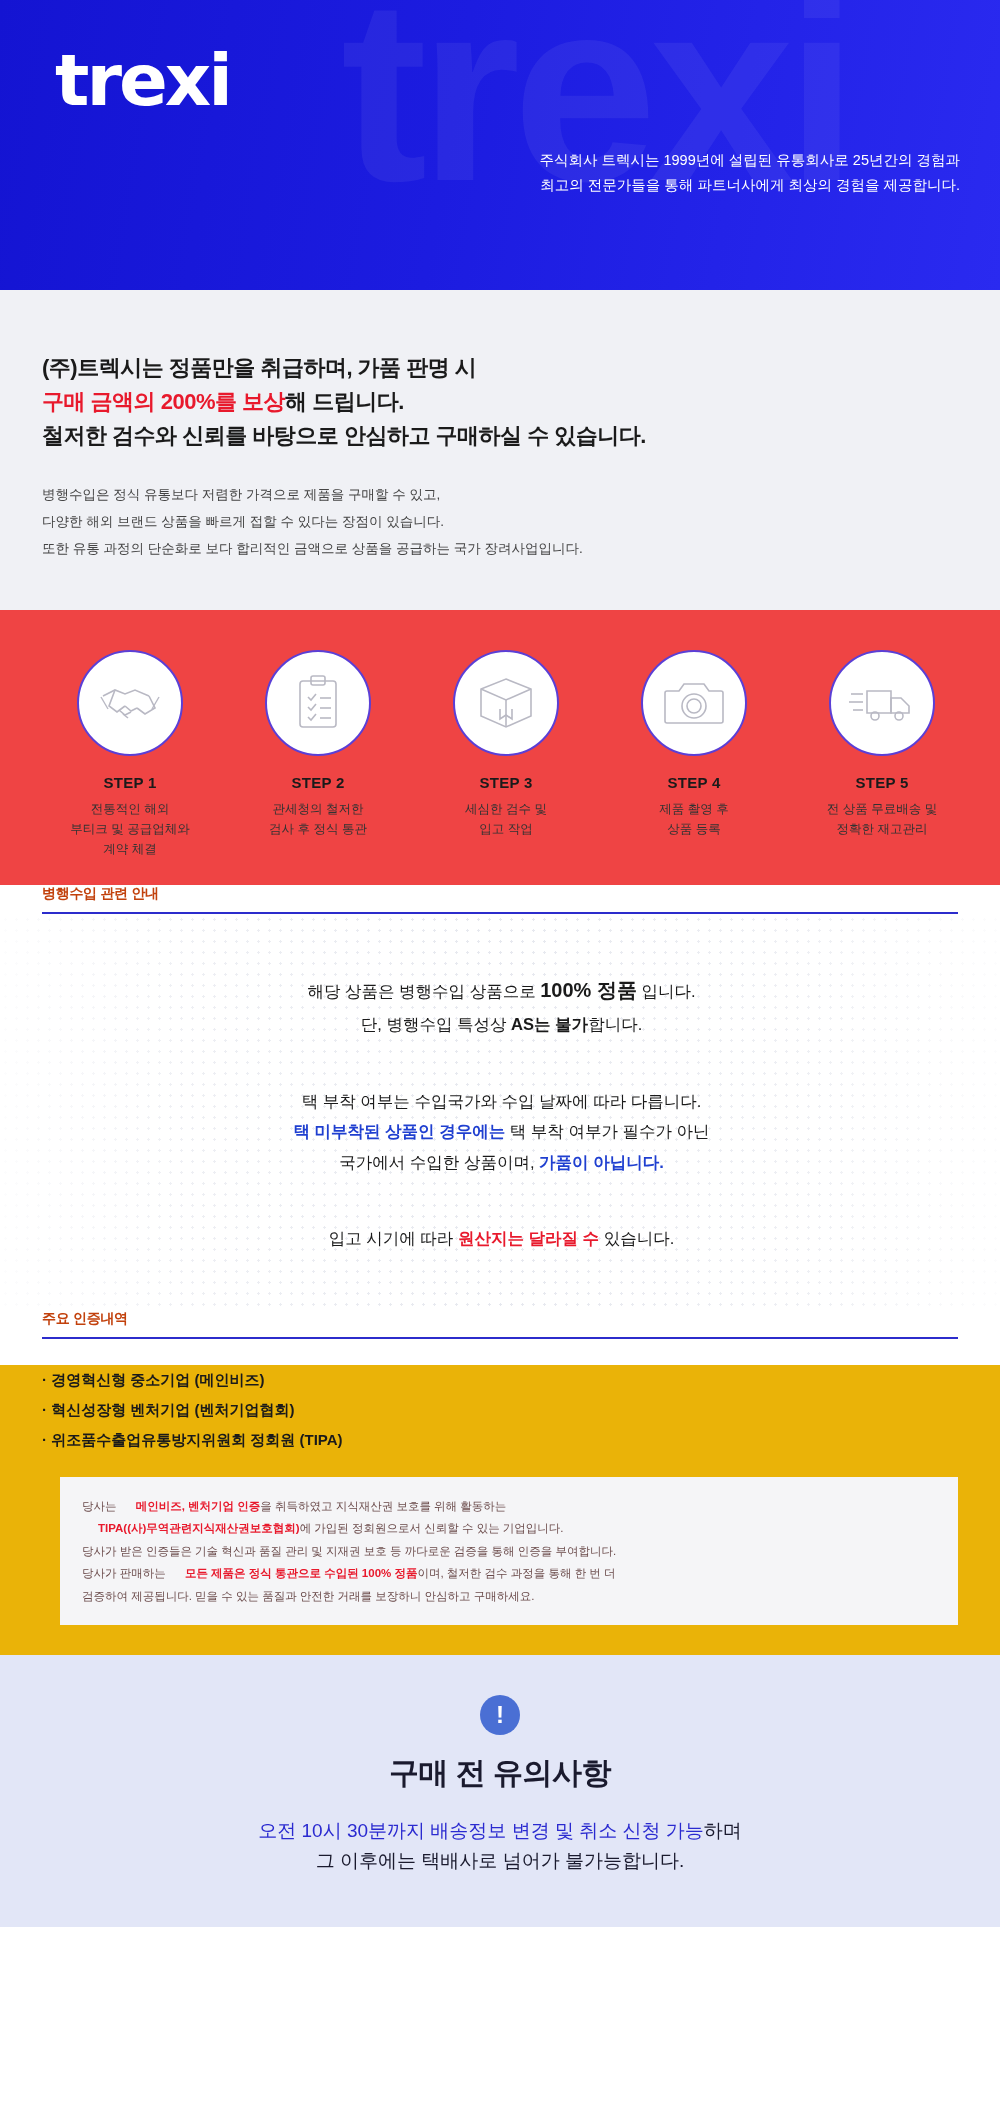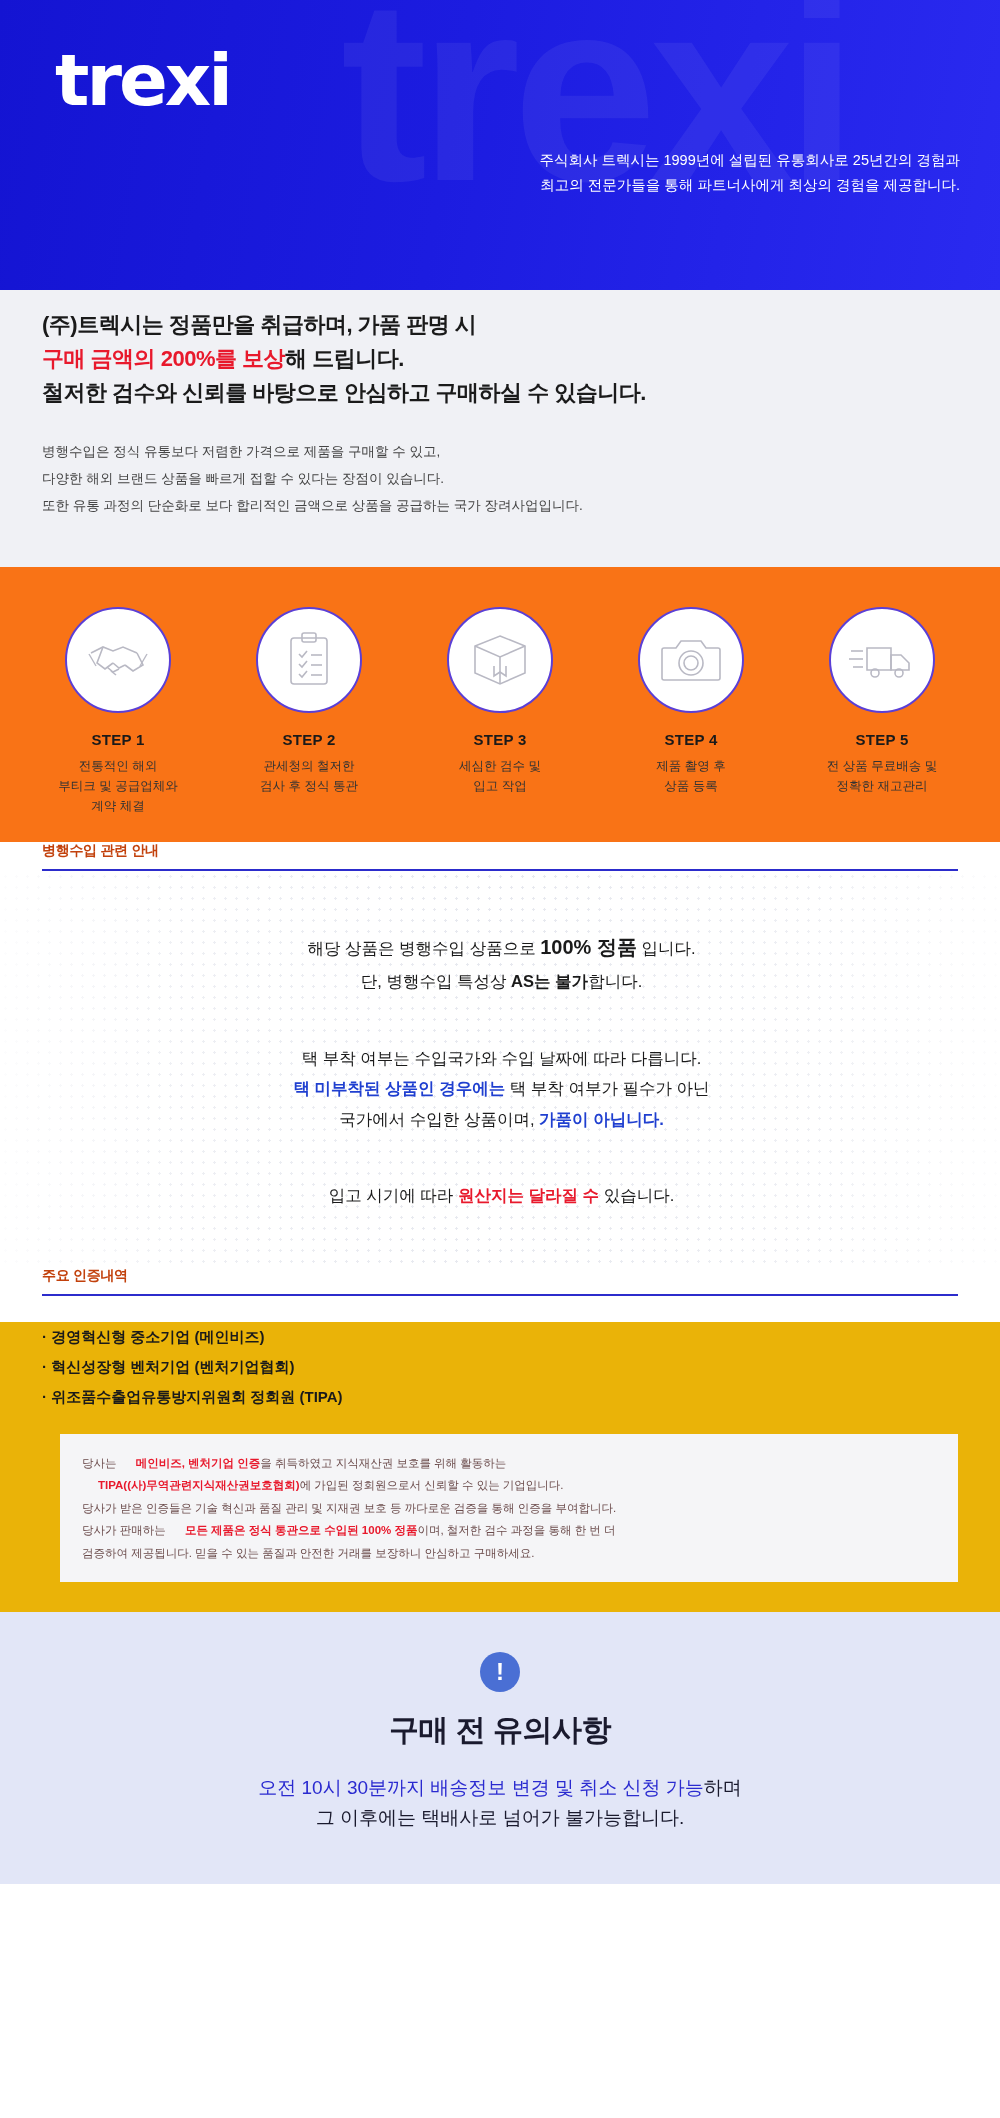--- a/index.html
+++ b/index.html
@@ -44,41 +44,41 @@
     text-align: right;
     color: #ffffff;
     font-size: 14.5px;
     line-height: 1.75;
     font-weight: 500;
   }
 
   
   .intro {
     background: #f0f1f5;
-    padding: 18px 42px 48px 42px;
+    padding: 61px 42px 48px 42px;
   }
   .intro h2 {
     font-size: 22px;
     line-height: 1.55;
     font-weight: 700;
     color: #1a1a1a;
     letter-spacing: -0.5px;
   }
   .intro h2 .red { color: #e8192c; }
   .intro-body {
     margin-top: 28px;
     font-size: 13.5px;
     line-height: 2.0;
     color: #444;
   }
 
   
   .steps-wrap {
-    background: #f97316;
-    padding: 40px 30px 26px 30px;
+    background: #ef4444;
+    padding: 40px 30px 26px 42px;
   }
   .steps {
     display: flex;
     justify-content: space-between;
     align-items: flex-start;
   }
   .step { width: 176px; text-align: center; }
   .step-circle {
     width: 106px; height: 106px;
     margin: 0 auto;

